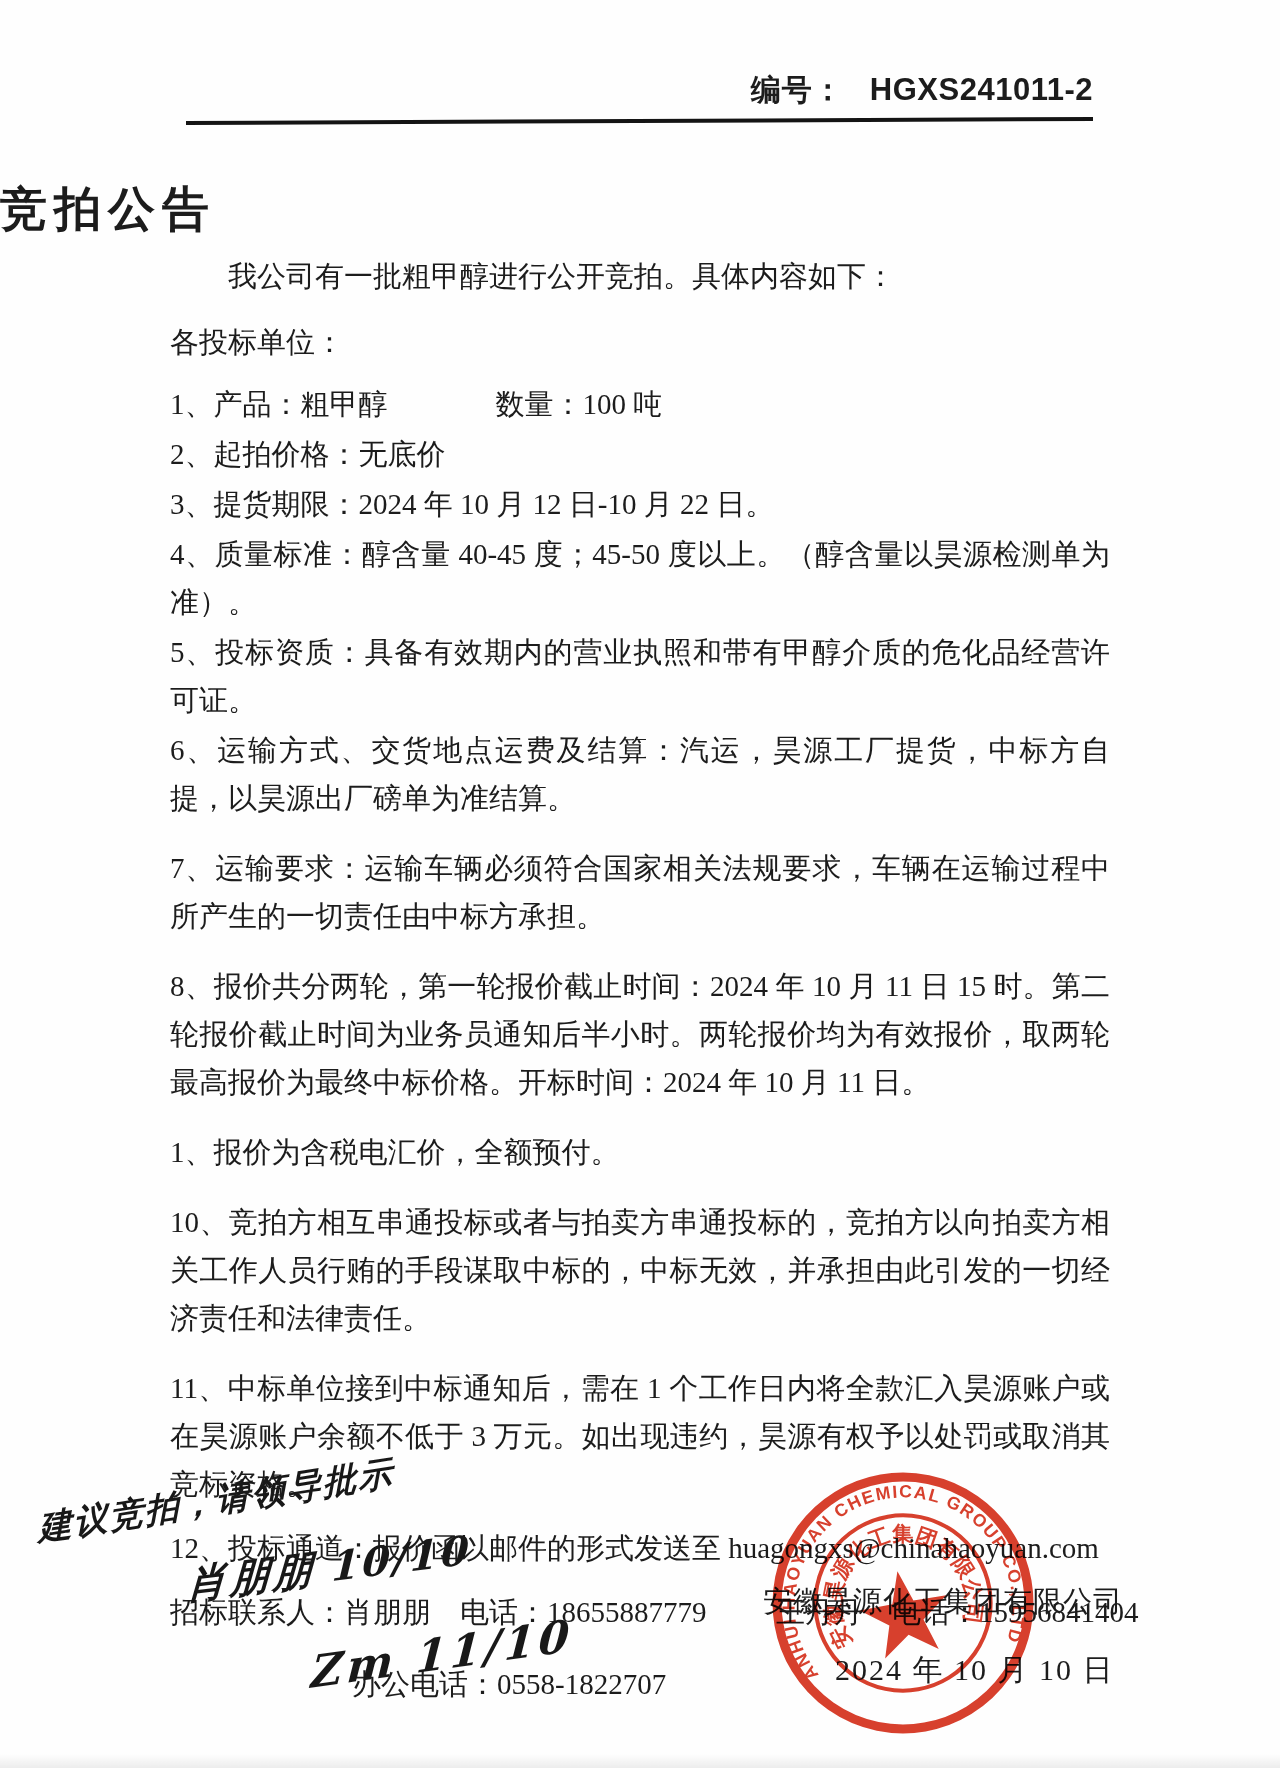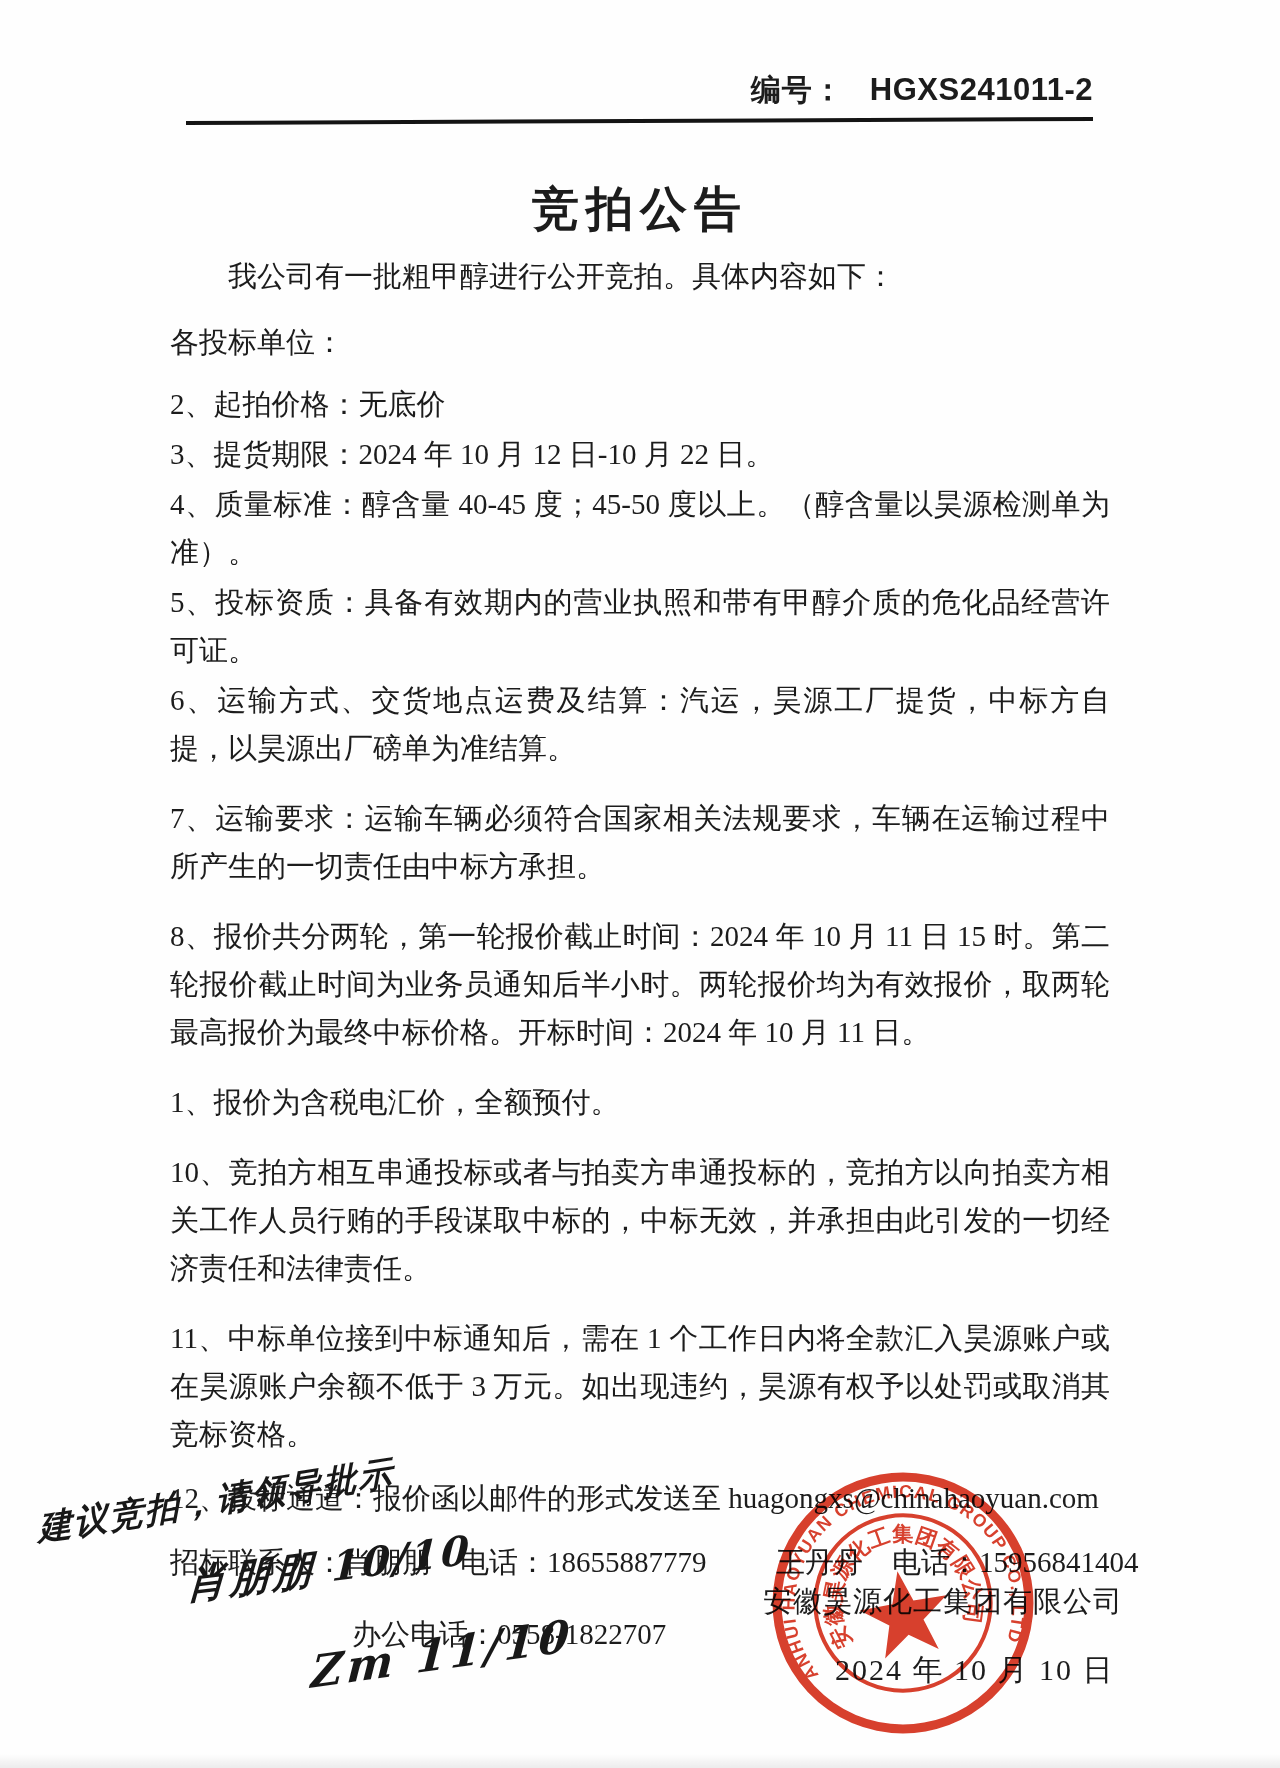--- a/index.html
+++ b/index.html
@@ -23,21 +23,21 @@
     font-weight:700;font-size:30px;letter-spacing:1px;
     white-space:nowrap;
   }
   .docnum-row .num{margin-left:26px;font-size:31px;letter-spacing:0.5px;}
   .head-rule{
     position:absolute;left:186px;top:119px;width:907px;height:4px;
     background:#141414;transform:rotate(-0.25deg);
   }
   .doc-title{
     position:absolute;left:0;right:0;top:178px;
-    text-align:center;font-size:47px;font-weight:700;letter-spacing:7px;
+    font-size:47px;font-weight:700;letter-spacing:7px;
   }
   .doc-body{
     position:absolute;left:170px;top:252px;width:940px;
     font-size:29px;line-height:48px;
     text-align:justify;
   }
   .para{margin:0 0 2px 0;}
   .greeting{margin-bottom:14px;}
   .intro{text-indent:58px;margin-bottom:18px;}
   .mb-lg{margin-bottom:22px;}
@@ -79,20 +79,25 @@
     <span>编号：</span><span class="num">HGXS241011-2</span>
   </div>
   <div class="head-rule"></div>
 
   <div class="doc-title">竞拍公告</div>
 
   <div class="doc-body">
     <p class="para intro">我公司有一批粗甲醇进行公开竞拍。具体内容如下：</p>
     <p class="para greeting">各投标单位：</p>
 
+    <p class="para item-split">
+      <span>1、产品：粗甲醇</span>
+      <span class="split-gap"></span>
+      <span>数量：100 吨</span>
+    </p>
     <p class="para">2、起拍价格：无底价</p>
     <p class="para">3、提货期限：2024 年 10 月 12 日-10 月 22 日。</p>
     <p class="para">4、质量标准：醇含量 40-45 度；45-50 度以上。（醇含量以昊源检测单为准）。</p>
     <p class="para">5、投标资质：具备有效期内的营业执照和带有甲醇介质的危化品经营许可证。</p>
     <p class="para mb-lg">6、运输方式、交货地点运费及结算：汽运，昊源工厂提货，中标方自提，以昊源出厂磅单为准结算。</p>
     <p class="para mb-lg">7、运输要求：运输车辆必须符合国家相关法规要求，车辆在运输过程中所产生的一切责任由中标方承担。</p>
     <p class="para mb-lg">8、报价共分两轮，第一轮报价截止时间：2024 年 10 月 11 日 15 时。第二轮报价截止时间为业务员通知后半小时。两轮报价均为有效报价，取两轮最高报价为最终中标价格。开标时间：2024 年 10 月 11 日。</p>
     <p class="para mb-lg">1、报价为含税电汇价，全额预付。</p>
     <p class="para mb-lg">10、竞拍方相互串通投标或者与拍卖方串通投标的，竞拍方以向拍卖方相关工作人员行贿的手段谋取中标的，中标无效，并承担由此引发的一切经济责任和法律责任。</p>
     <p class="para mb-md">11、中标单位接到中标通知后，需在 1 个工作日内将全款汇入昊源账户或在昊源账户余额不低于 3 万元。如出现违约，昊源有权予以处罚或取消其竞标资格。</p>

